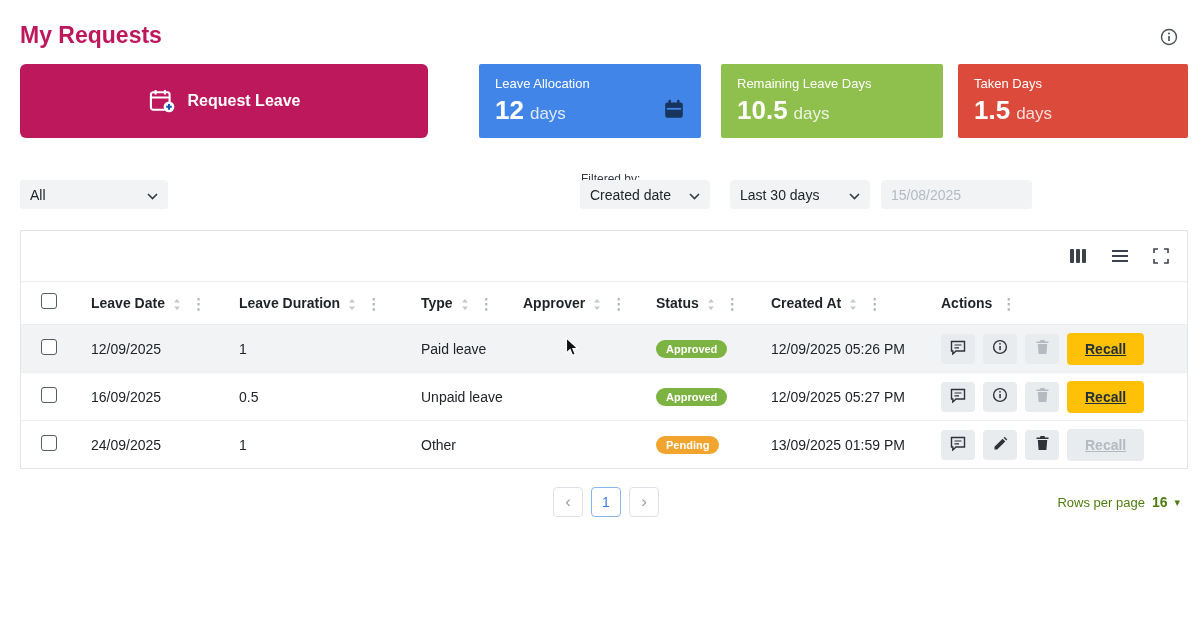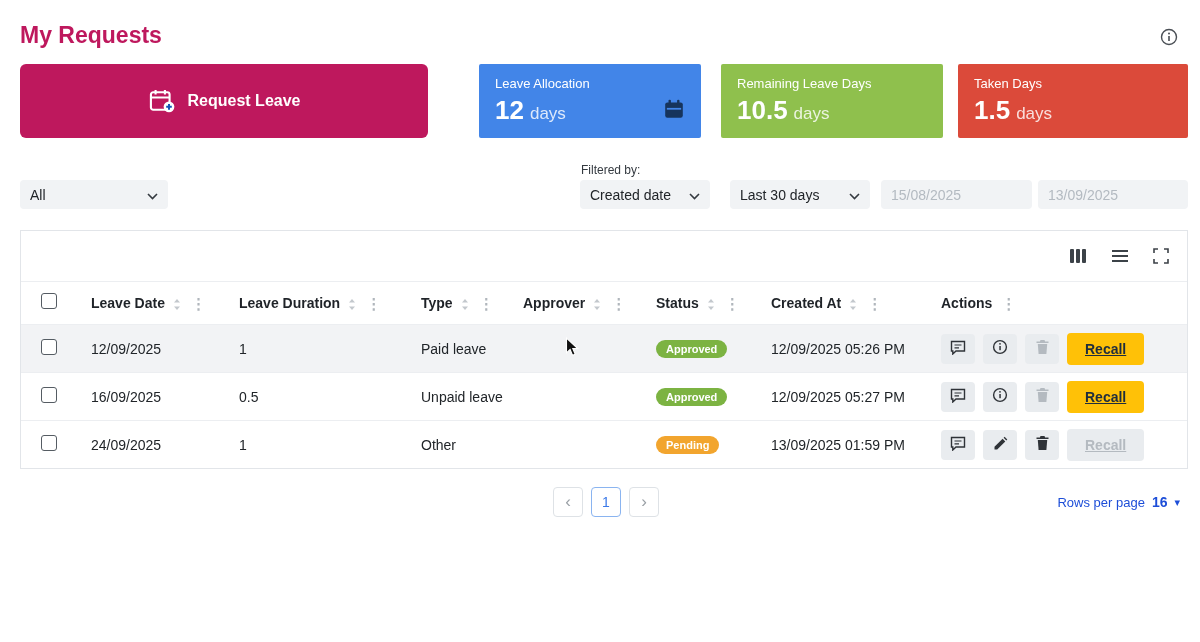--- a/index.html
+++ b/index.html
@@ -35,21 +35,21 @@
     position:absolute; top:180px; height:29px; background:#f1f3f5; border-radius:4px;
     display:flex; align-items:center; justify-content:space-between;
     padding:0 10px; font-size:14px; cursor:pointer;
   }
   .all-select { left:20px; width:148px; }
   .field-select { left:580px; width:130px; }
   .range-select { left:730px; width:140px; }
   .date-input { cursor:text; color:#b3bac1; }
   .date-from { left:881px; width:151px; }
   .date-to   { left:1038px; width:150px; }
-  .filtered-by { position:absolute; left:581px; top:163px; font-size:12px; color:#343a40; }
+  .filtered-by { position:absolute; left:581px; top:172px; font-size:12px; color:#343a40; }
 
   
   .table-card { position:absolute; left:20px; top:230px; width:1168px; border:1px solid #e2e5e9; background:#fff; }
   .table-toolbar { height:51px; display:flex; align-items:center; justify-content:flex-end; gap:24px; padding-right:18px; border-bottom:1px solid #eceef1; }
   .tool-icon { display:inline-flex; cursor:pointer; }
 
   .row-grid { display:grid; grid-template-columns:50px 148px 182px 102px 133px 115px 170px 1fr; align-items:center; padding-left:20px; }
   .thead { height:42px; }
   .trow { height:48px; border-top:1px solid #eceef1; font-size:14px; }
   .trow.hovered { background:#f2f3f5; }
@@ -75,21 +75,21 @@
     font-family:"Liberation Sans", sans-serif; font-size:14px; font-weight:700; color:#1f2d3d; cursor:pointer;text-decoration:underline; }
   .recall-btn.disabled { background:#e9ecef; color:#b4bac0; cursor:default; }
 
   
   .pagination { position:absolute; left:553px; top:487px; display:flex; gap:8px; }
   .page-btn { width:30px; height:30px; border:1px solid #dee2e6; border-radius:4px; background:#fff;
     display:flex; align-items:center; justify-content:center; font-size:17px; color:#9aa0a6; cursor:pointer;
     font-family:"Liberation Sans", sans-serif; }
   .page-btn.current { border-color:#8ab4f0; color:#3b79e8; font-size:14px; font-weight:400; }
   .rows-per-page { position:absolute; right:20px; top:494px; display:flex; align-items:center; gap:7px;
-    font-size:13px; color:#1d4ed8; cursor:pointer; }
+    font-size:13px; color:#4d7c0f; cursor:pointer; }
   .rpp-value { font-size:14px; font-weight:700; }
   .rpp-caret { font-size:11px; }
 
   .mouse-cursor { position:absolute; left:565px; top:337px; pointer-events:none; }
 </style>
 </head>
 <body>
 
 <div class="page">
 
@@ -165,23 +165,20 @@
 
   <div class="select range-select">
     <span>Last 30 days</span>
     <span><svg width="11" height="7" viewBox="0 0 11 7">
           <path d="M1 1l4.5 4.5L10 1" fill="none" stroke="#343a40" stroke-width="1.6"></path>
         </svg></span>
   </div>
 
   <div class="date-input date-from">
     <span>15/08/2025</span>
-  </div>
-  <div class="date-input date-to">
-    <span>13/09/2025</span>
   </div>
 
   <div class="table-card">
 
     <div class="table-toolbar">
       <span class="tool-icon">
         <svg width="18" height="16" viewBox="0 0 18 16" fill="#3c4248">
             <rect x="1" y="1" width="4" height="14" rx="1"></rect>
             <rect x="7" y="1" width="4" height="14" rx="1"></rect>
             <rect x="13" y="1" width="4" height="14" rx="1"></rect>

